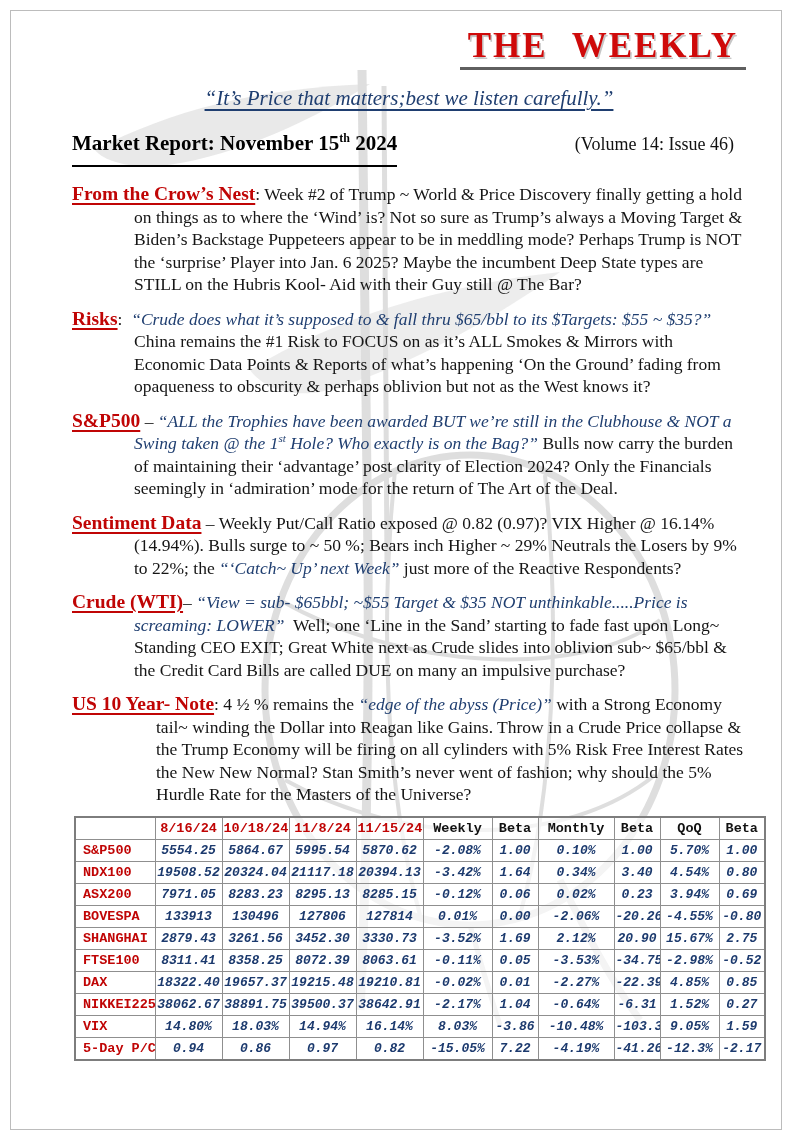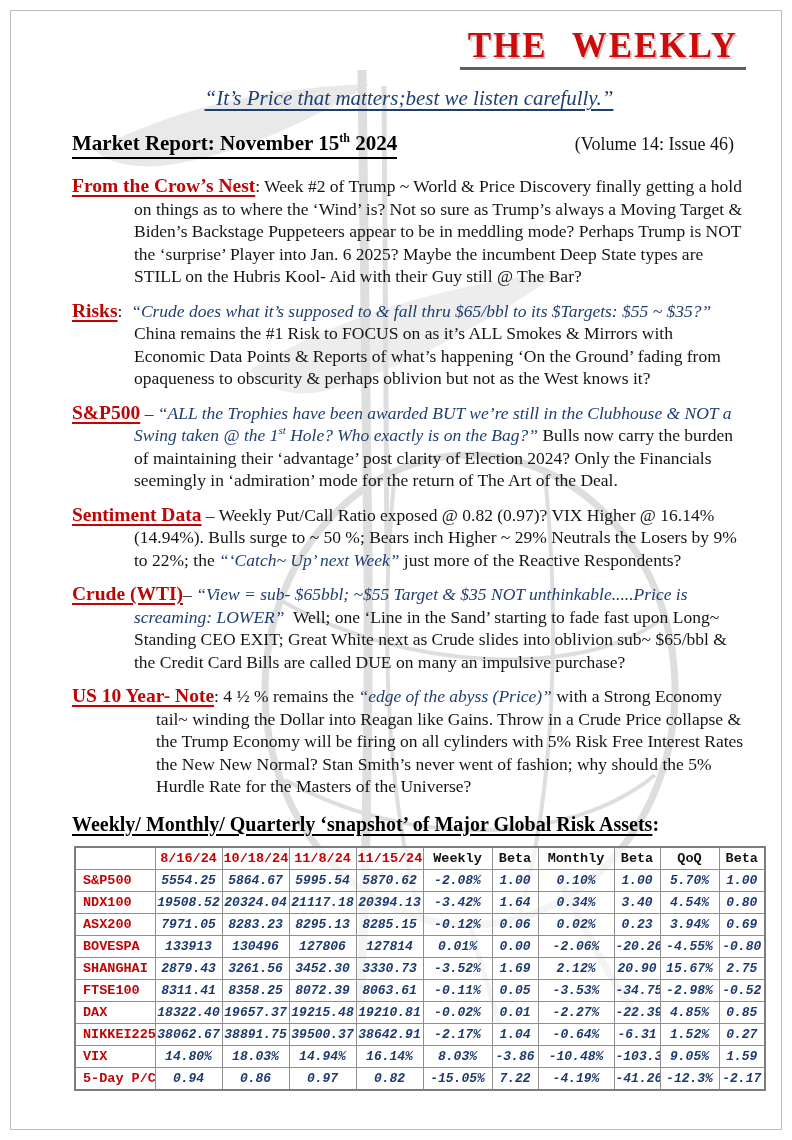--- a/index.html
+++ b/index.html
@@ -16,21 +16,21 @@
     display:inline-block;font-size:35px;font-weight:bold;color:#cf0a0a;
     letter-spacing:2px;word-spacing:14px;border-bottom:3px solid #5f5f5f;
     padding:0 8px 1px;text-shadow:1.5px 1.5px 0 #c6c6c6;
   }
   .tagline-wrap{text-align:center;margin-top:16px;}
   .tagline{
     font-size:21px;font-weight:normal;font-style:italic;color:#1f3e70;
     text-decoration:underline;text-decoration-thickness:1.5px;text-underline-offset:4px;
   }
   .report-row{display:flex;justify-content:space-between;align-items:baseline;margin-top:20px;}
-  .report-title{font-size:21px;font-weight:bold;color:#000;border-bottom:2px solid #000;padding-bottom:1px;}
+  .report-title{font-size:21px;font-weight:bold;color:#000;border-bottom:2px solid #000;padding-bottom:9px;}
   .report-title sup{font-size:12px;line-height:0;}
   .volume{font-size:18px;color:#111;padding-right:12px;}
 
   .sections{margin-top:4px;}
   .section{margin:12px 0 0;font-size:17.5px;line-height:22.5px;padding-left:62px;text-indent:-62px;}
   .section.first{margin-top:16px;}
   .section.wide{padding-left:84px;text-indent:-84px;}
   .sec-h{
     color:#c00505;font-weight:bold;font-size:19.5px;
     text-decoration:underline;text-decoration-thickness:2px;text-underline-offset:2.5px;
@@ -99,21 +99,20 @@
     <p class="section"><span class="sec-h">S&amp;P500</span><span class="sec-sep"> – </span><span class="sec-quote"><span>“ALL the Trophies have been awarded BUT we’re still in the Clubhouse &amp; NOT a Swing taken @ the 1</span><sup>st</sup><span> Hole? Who exactly is on the Bag?”</span></span><span class="sec-body"> Bulls now carry the burden of maintaining their ‘advantage’ post clarity of Election 2024? Only the Financials seemingly in ‘admiration’ mode for the return of The Art of the Deal.</span></p>
 
     <p class="section"><span class="sec-h">Sentiment Data</span><span class="sec-sep"> – </span><span class="sec-body">Weekly Put/Call Ratio exposed @ 0.82 (0.97)? VIX Higher @ 16.14% (14.94%). Bulls surge to ~ 50 %; Bears inch Higher ~ 29% Neutrals the Losers by 9% to 22%; the </span><span class="sec-quote">“‘Catch~ Up’ next Week”</span><span class="sec-body"> just more of the Reactive Respondents?</span></p>
 
     <p class="section"><span class="sec-h">Crude (WTI)</span><span class="sec-sep">– </span><span class="sec-quote">“View = sub- $65bbl; ~$55 Target &amp; $35 NOT unthinkable.....Price is screaming: LOWER”</span><span class="sec-body">&nbsp; Well; one ‘Line in the Sand’ starting to fade fast upon Long~ Standing CEO EXIT; Great White next as Crude slides into oblivion sub~ $65/bbl &amp; the Credit Card Bills are called DUE on many an impulsive purchase?</span></p>
 
     <p class="section wide"><span class="sec-h">US 10 Year- Note</span><span class="sec-sep">: </span><span class="sec-body">4 ½ % remains the </span><span class="sec-quote">“edge of the abyss (Price)”</span><span class="sec-body"> with a Strong Economy tail~ winding the Dollar into Reagan like Gains. Throw in a Crude Price collapse &amp; the Trump Economy will be firing on all cylinders with 5% Risk Free Interest Rates the New New Normal? Stan Smith’s never went of fashion; why should the 5% Hurdle Rate for the Masters of the Universe?</span></p>
 
   </div>
 
-  <div class="table-title-row"><span class="table-title">Weekly/ Monthly/ Quarterly ‘snapshot’ of Major Global Risk Assets</span><span>:</span></div>
 
   <table class="risk">
     <colgroup>
       <col style="width:80px">
         <col style="width:67px">
         <col style="width:67px">
         <col style="width:67px">
         <col style="width:67px">
       <col style="width:69px">
         <col style="width:46px">

